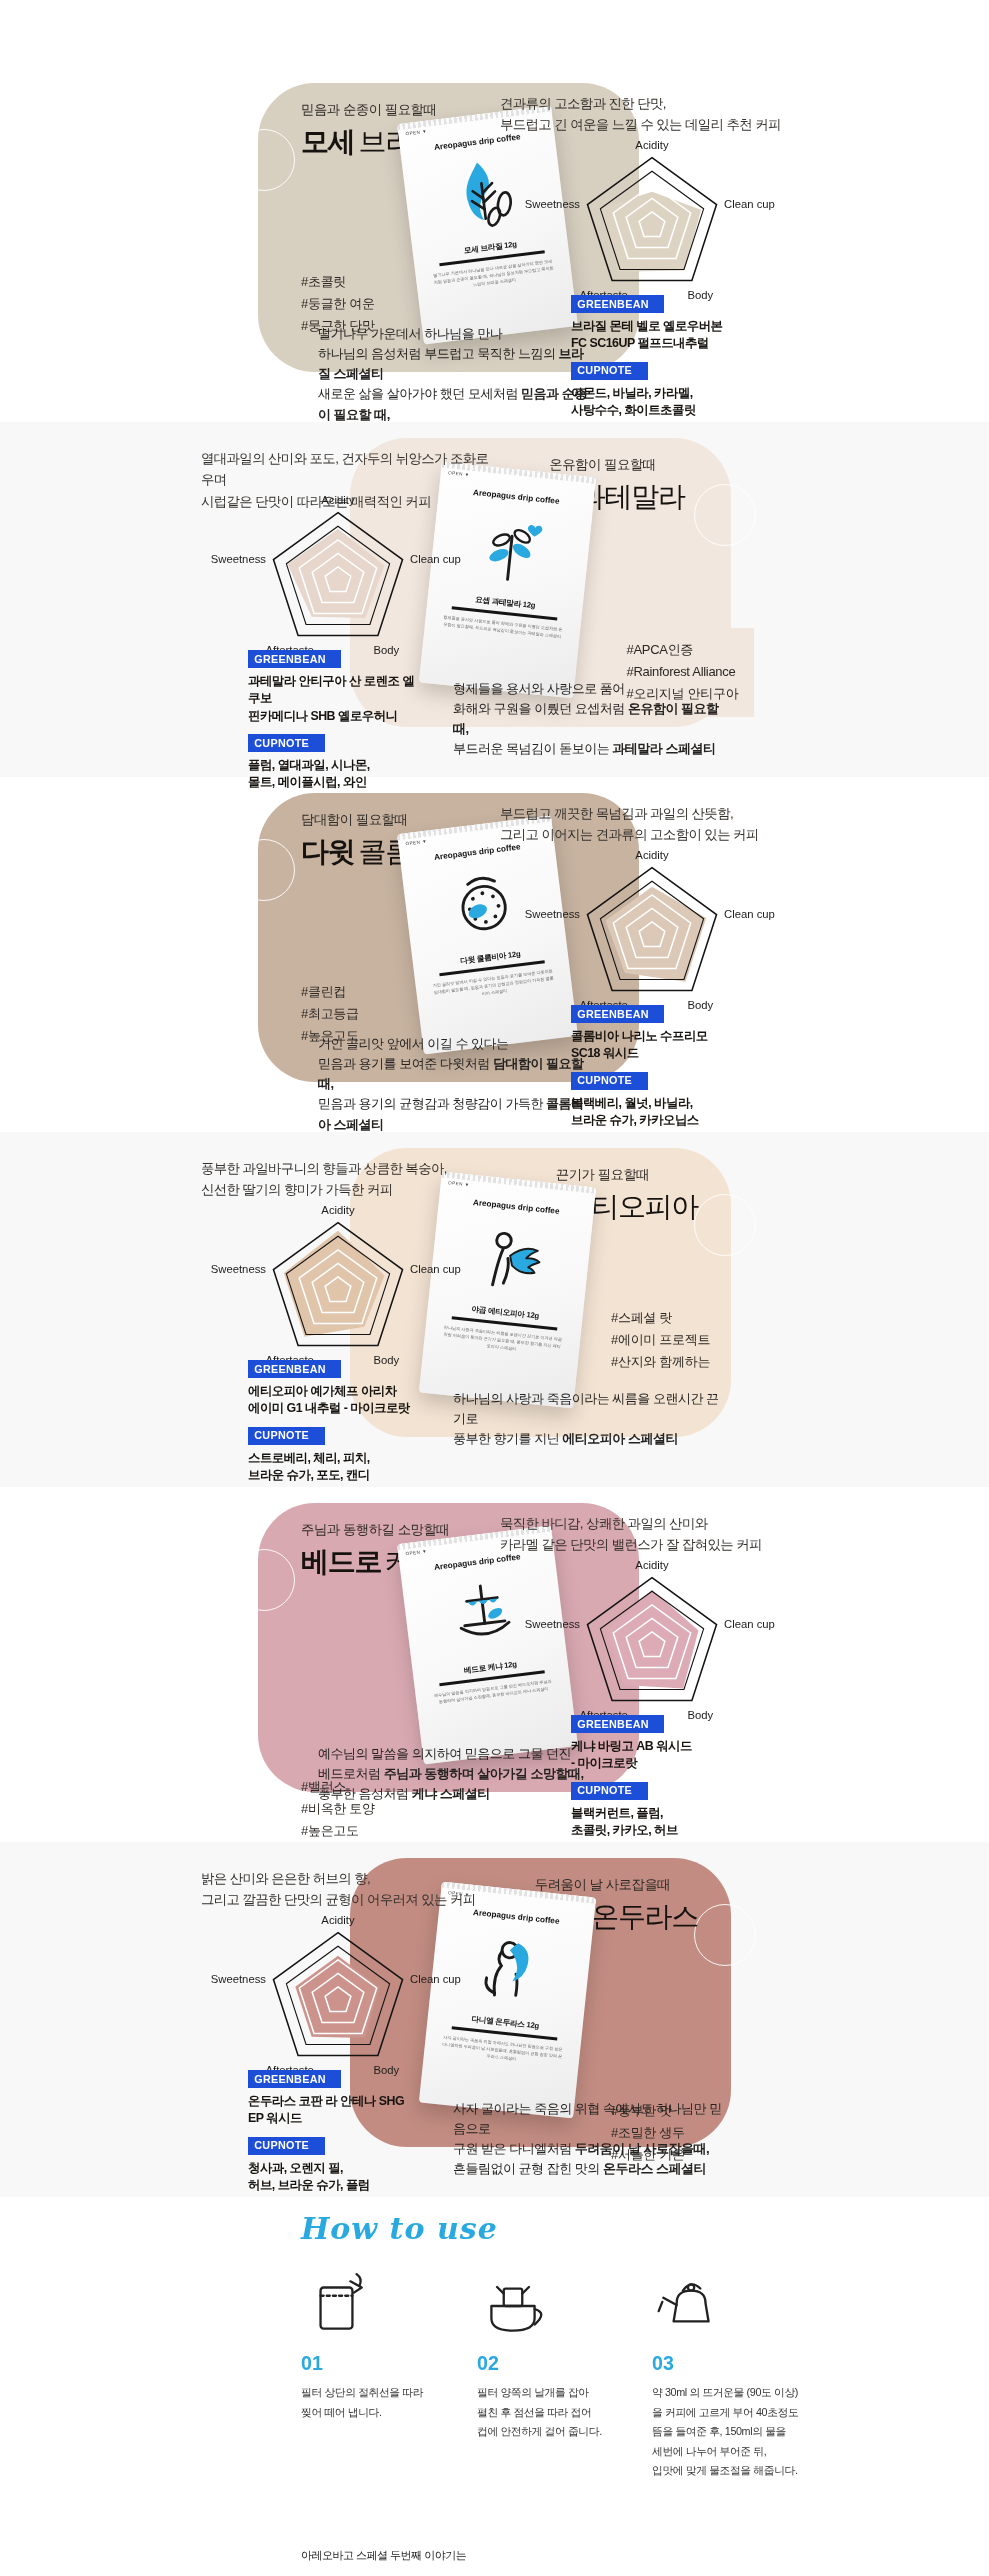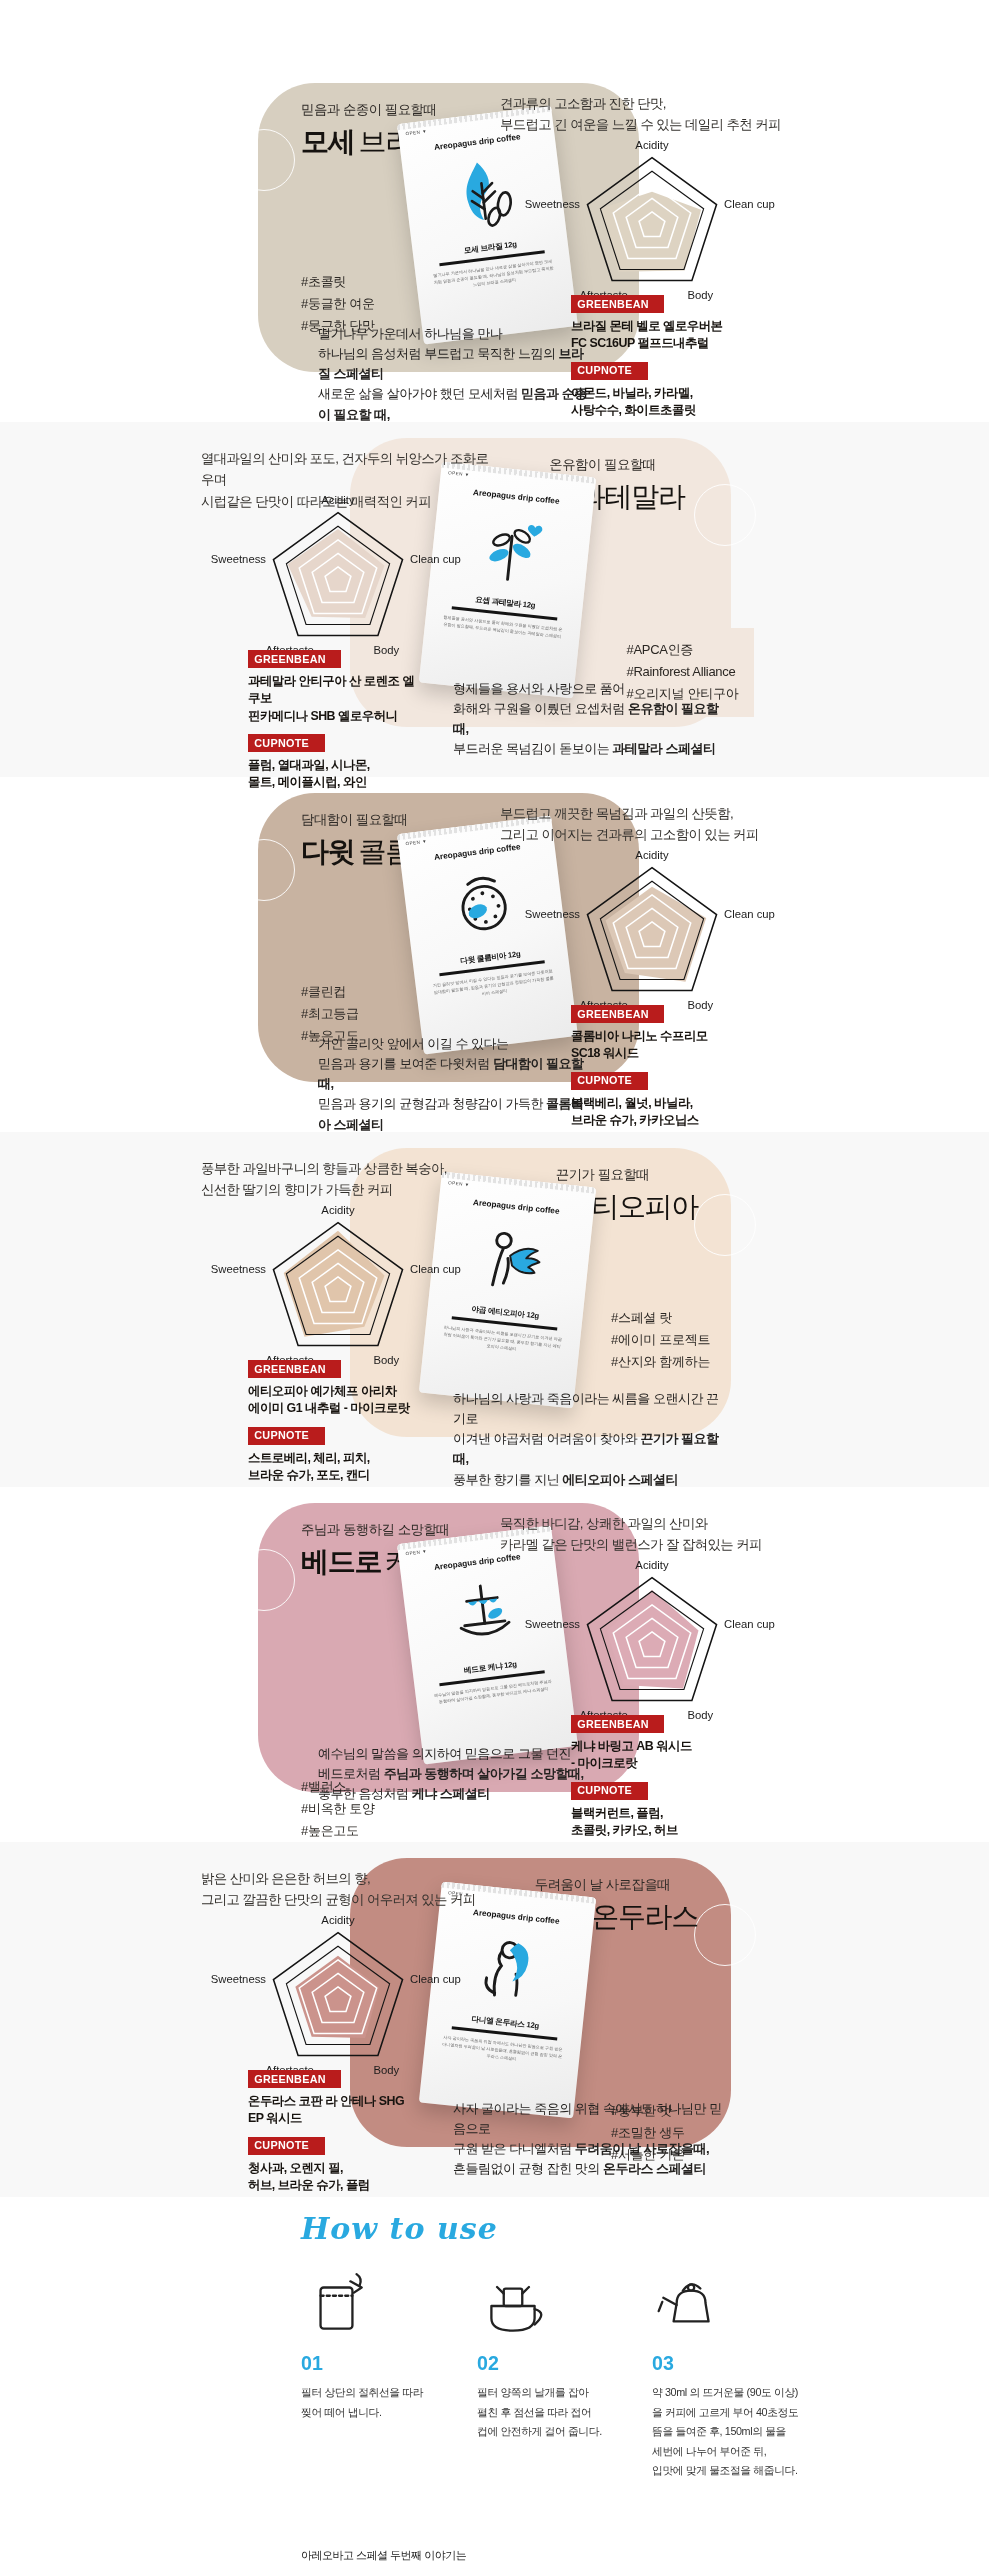--- a/index.html
+++ b/index.html
@@ -40,21 +40,21 @@
 
 .desc{position:absolute;top:26px;width:289px;text-align:left;font-size:13.4px;line-height:1.6;color:#33302c;letter-spacing:-0.6px}
 .layout-left .desc{left:500px}
 .layout-right .desc{left:201px}
 .radar{position:absolute;top:48px}
 .layout-left .radar{left:518px}
 .layout-right .radar{left:204px}
 .notes{position:absolute;top:228px;width:175px}
 .layout-left .notes{left:571px}
 .layout-right .notes{left:248px}
-.note-label{display:inline-block;background:#b91c1c;color:#fff;font-weight:800;font-size:10.8px;letter-spacing:0.3px;padding:2.6px 15.5px 3.1px 6.2px;margin-bottom:5.2px}
+.note-label{display:inline-block;background:#1d4ed8;color:#fff;font-weight:800;font-size:10.8px;letter-spacing:0.3px;padding:2.6px 15.5px 3.1px 6.2px;margin-bottom:5.2px}
 .note-val{font-size:12.4px;font-weight:700;line-height:1.4;color:#17130f;letter-spacing:-0.5px;margin-bottom:9.3px}
 .quote{position:absolute;top:257px;width:278px;font-size:13px;line-height:1.55;color:#242220;letter-spacing:-0.5px}
 .layout-left .quote{left:318px}
 .layout-right .quote{left:453px}
 .quote b{font-weight:800}
 
 
 section.howto{position:relative;width:989px;height:335px;background:#fff}
 .howto-title{position:absolute;left:301px;top:14.4px;font-family:"DejaVu Serif","Liberation Serif",serif;font-style:italic;font-weight:700;font-size:30px;color:#29a9e0;letter-spacing:1px}
 .step{position:absolute;top:67px;width:149px}
@@ -326,21 +326,20 @@
             <div>에이미 G1 내추럴 - 마이크로랏</div>
           </div>
       <div class="note-label">CUPNOTE</div>
       <div class="note-val">
             <div>스트로베리, 체리, 피치,</div>
             <div>브라운 슈가, 포도, 캔디</div>
           </div>
     </div>
     <div class="quote">
           <div><span>하나님의 사랑과 죽음이라는 씨름을 오랜시간 끈기로</span></div>
-          <div><span>이겨낸 야곱처럼 어려움이 찾아와 </span><b>끈기가 필요할 때,</b></div>
           <div><span>풍부한 향기를 지닌 </span><b>에티오피아 스페셜티</b></div>
         </div>
   </section>
       <section class="product layout-left" style="--panel: #d9a9b2;">
     <div class="panel"></div>
     <div class="deco-circle"></div>
     <div class="head">
       <div class="subtitle">주님과 동행하길 소망할때</div>
       <div class="title">
         <span class="b">베드로</span><span class="r">케냐</span>

